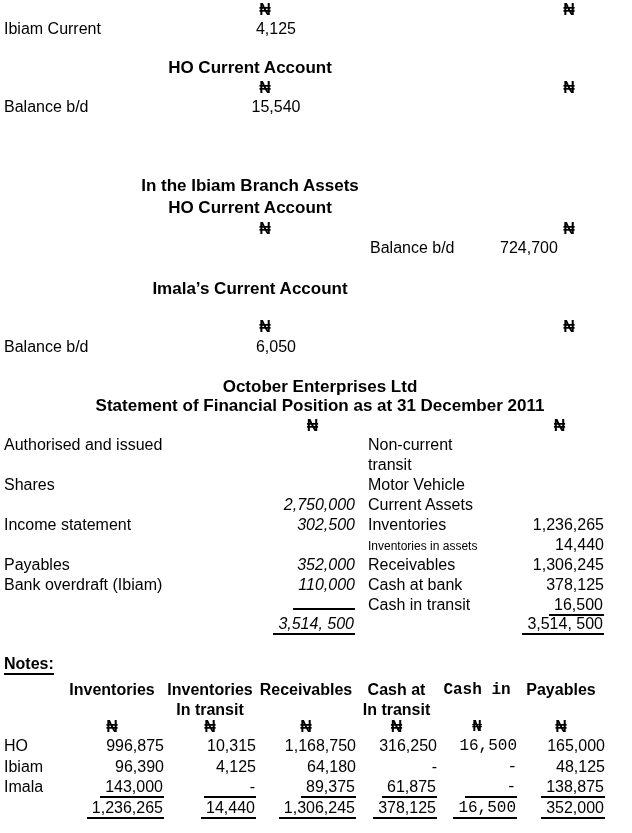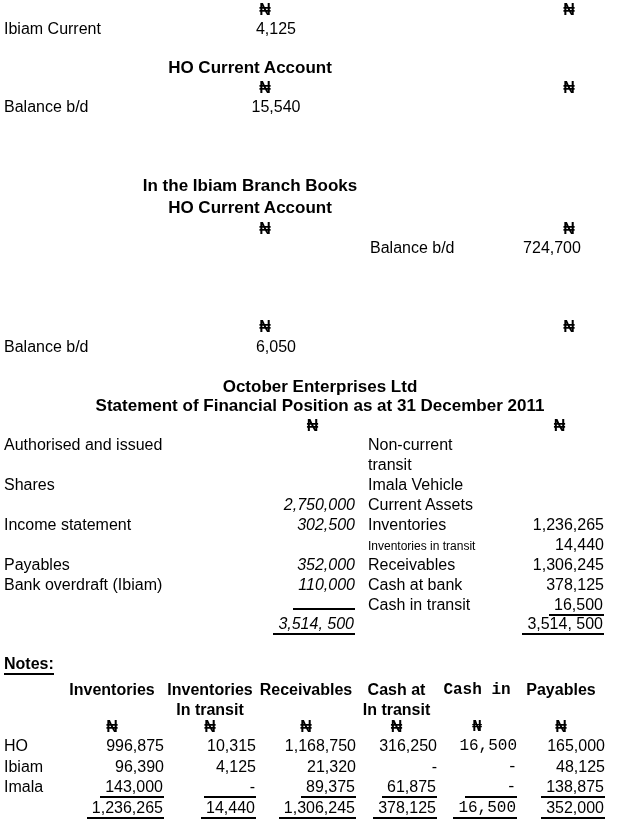--- a/index.html
+++ b/index.html
@@ -10,21 +10,21 @@
     font-size:16px; overflow:hidden;
   }
   .abs { position:absolute; white-space:nowrap; }
   .small { font-size:12px; }
   
   .lbl    { left:4px; }
   .debit  { left:230px; width:92px; text-align:center; }
   .dnaira { left:230px; width:70px; text-align:center; font-weight:bold; }
   .cnaira { left:525px; width:88px; text-align:center; font-weight:bold; }
   .clabel { left:370px; }
-  .cval   { left:500px; width:104px; text-align:center; }
+  .cval   { left:500px; width:104px; text-align:left; }
   .acct-title { left:0; width:500px; text-align:center; font-weight:bold; font-size:17px; }
   .main-title { left:0; width:640px; text-align:center; font-weight:bold; font-size:17px; }
   
   .snaira-l { left:270px; width:85px; text-align:center; font-weight:bold; }
   .snaira-r { left:517px; width:85px; text-align:center; font-weight:bold; }
   .lval { left:230px; width:125px; text-align:right;font-style:italic; }
   .rlbl { left:368px; }
   .rval { left:480px; width:124px; text-align:right; }
   .u { border-bottom:2px solid #000; display:inline-block; padding:0 1px 0 5px; text-align:right; }
   .u-min { min-width:52px; }
@@ -49,27 +49,28 @@
   <div class="abs cnaira" style="top:1px">₦</div>
   <div class="abs lbl" style="top:20px">Ibiam Current</div>
   <div class="abs debit" style="top:20px">4,125</div>
 
   <div class="abs acct-title" style="top:58px">HO Current Account</div>
   <div class="abs dnaira" style="top:79px">₦</div>
   <div class="abs cnaira" style="top:79px">₦</div>
   <div class="abs lbl" style="top:98px">Balance b/d</div>
   <div class="abs debit" style="top:98px">15,540</div>
 
-  <div class="abs acct-title" style="top:176px">In the Ibiam Branch Books</div>
+  <div class="abs acct-title" style="top:176px">In the Ibiam Branch Assets</div>
   <div class="abs acct-title" style="top:198px">HO Current Account</div>
   <div class="abs dnaira" style="top:220px">₦</div>
   <div class="abs cnaira" style="top:220px">₦</div>
   <div class="abs clabel" style="top:239px">Balance b/d</div>
   <div class="abs cval" style="top:239px">724,700</div>
 
+  <div class="abs acct-title" style="top:279px">Imala’s Current Account</div>
   <div class="abs dnaira" style="top:318px">₦</div>
   <div class="abs cnaira" style="top:318px">₦</div>
   <div class="abs lbl" style="top:338px">Balance b/d</div>
   <div class="abs debit" style="top:338px">6,050</div>
 
   <div class="abs main-title" style="top:377px">October Enterprises Ltd</div>
   <div class="abs main-title" style="top:396px">Statement of Financial Position as at 31 December 2011</div>
   <div class="abs snaira-l" style="top:417px">₦</div>
   <div class="abs snaira-r" style="top:417px">₦</div>
 
@@ -80,25 +81,25 @@
   <div class="abs lval" style="top:516px">302,500</div>
   <div class="abs lbl" style="top:556px">Payables</div>
   <div class="abs lval" style="top:556px">352,000</div>
   <div class="abs lbl" style="top:576px">Bank overdraft (Ibiam)</div>
   <div class="abs lval" style="top:576px">110,000</div>
   <div class="abs lval" style="top:596px"><span class="rule"></span></div>
   <div class="abs lval" style="top:615px"><span class="u">3,514, 500</span></div>
 
   <div class="abs rlbl" style="top:436px">Non-current</div>
   <div class="abs rlbl" style="top:456px">transit</div>
-  <div class="abs rlbl" style="top:476px">Imala Vehicle</div>
+  <div class="abs rlbl" style="top:476px">Motor Vehicle</div>
   <div class="abs rlbl" style="top:496px">Current Assets</div>
   <div class="abs rlbl" style="top:516px">Inventories</div>
   <div class="abs rval" style="top:516px">1,236,265</div>
-  <div class="abs rlbl small" style="top:539px">Inventories in transit</div>
+  <div class="abs rlbl small" style="top:539px">Inventories in assets</div>
   <div class="abs rval" style="top:536px">14,440</div>
   <div class="abs rlbl" style="top:556px">Receivables</div>
   <div class="abs rval" style="top:556px">1,306,245</div>
   <div class="abs rlbl" style="top:576px">Cash at bank</div>
   <div class="abs rval" style="top:576px">378,125</div>
   <div class="abs rlbl" style="top:596px">Cash in transit</div>
   <div class="abs rval" style="top:596px"><span class="u">16,500</span></div>
   <div class="abs rval" style="top:615px"><span class="u">3,514, 500</span></div>
 
   <div class="abs" style="top:655px; left:4px"><span class="notes-head">Notes:</span></div>
@@ -130,21 +131,21 @@
     <span class="c3 num">1,168,750</span>
     <span class="c4 num">316,250</span>
     <span class="c5 num">16,500</span>
     <span class="c6 num">165,000</span>
   </div>
 
   <div class="nrow" style="top:758px">
     <span class="c0">Ibiam</span>
     <span class="c1 num">96,390</span>
     <span class="c2 num">4,125</span>
-    <span class="c3 num">21,320</span>
+    <span class="c3 num">64,180</span>
     <span class="c4 num">-</span>
     <span class="c5 num">-</span>
     <span class="c6 num">48,125</span>
   </div>
 
   <div class="nrow" style="top:778px">
     <span class="c0">Imala</span>
     <span class="c1 num"><span class="u u-min">143,000</span></span>
     <span class="c2 num"><span class="u u-min">-</span></span>
     <span class="c3 num"><span class="u u-min">89,375</span></span>

